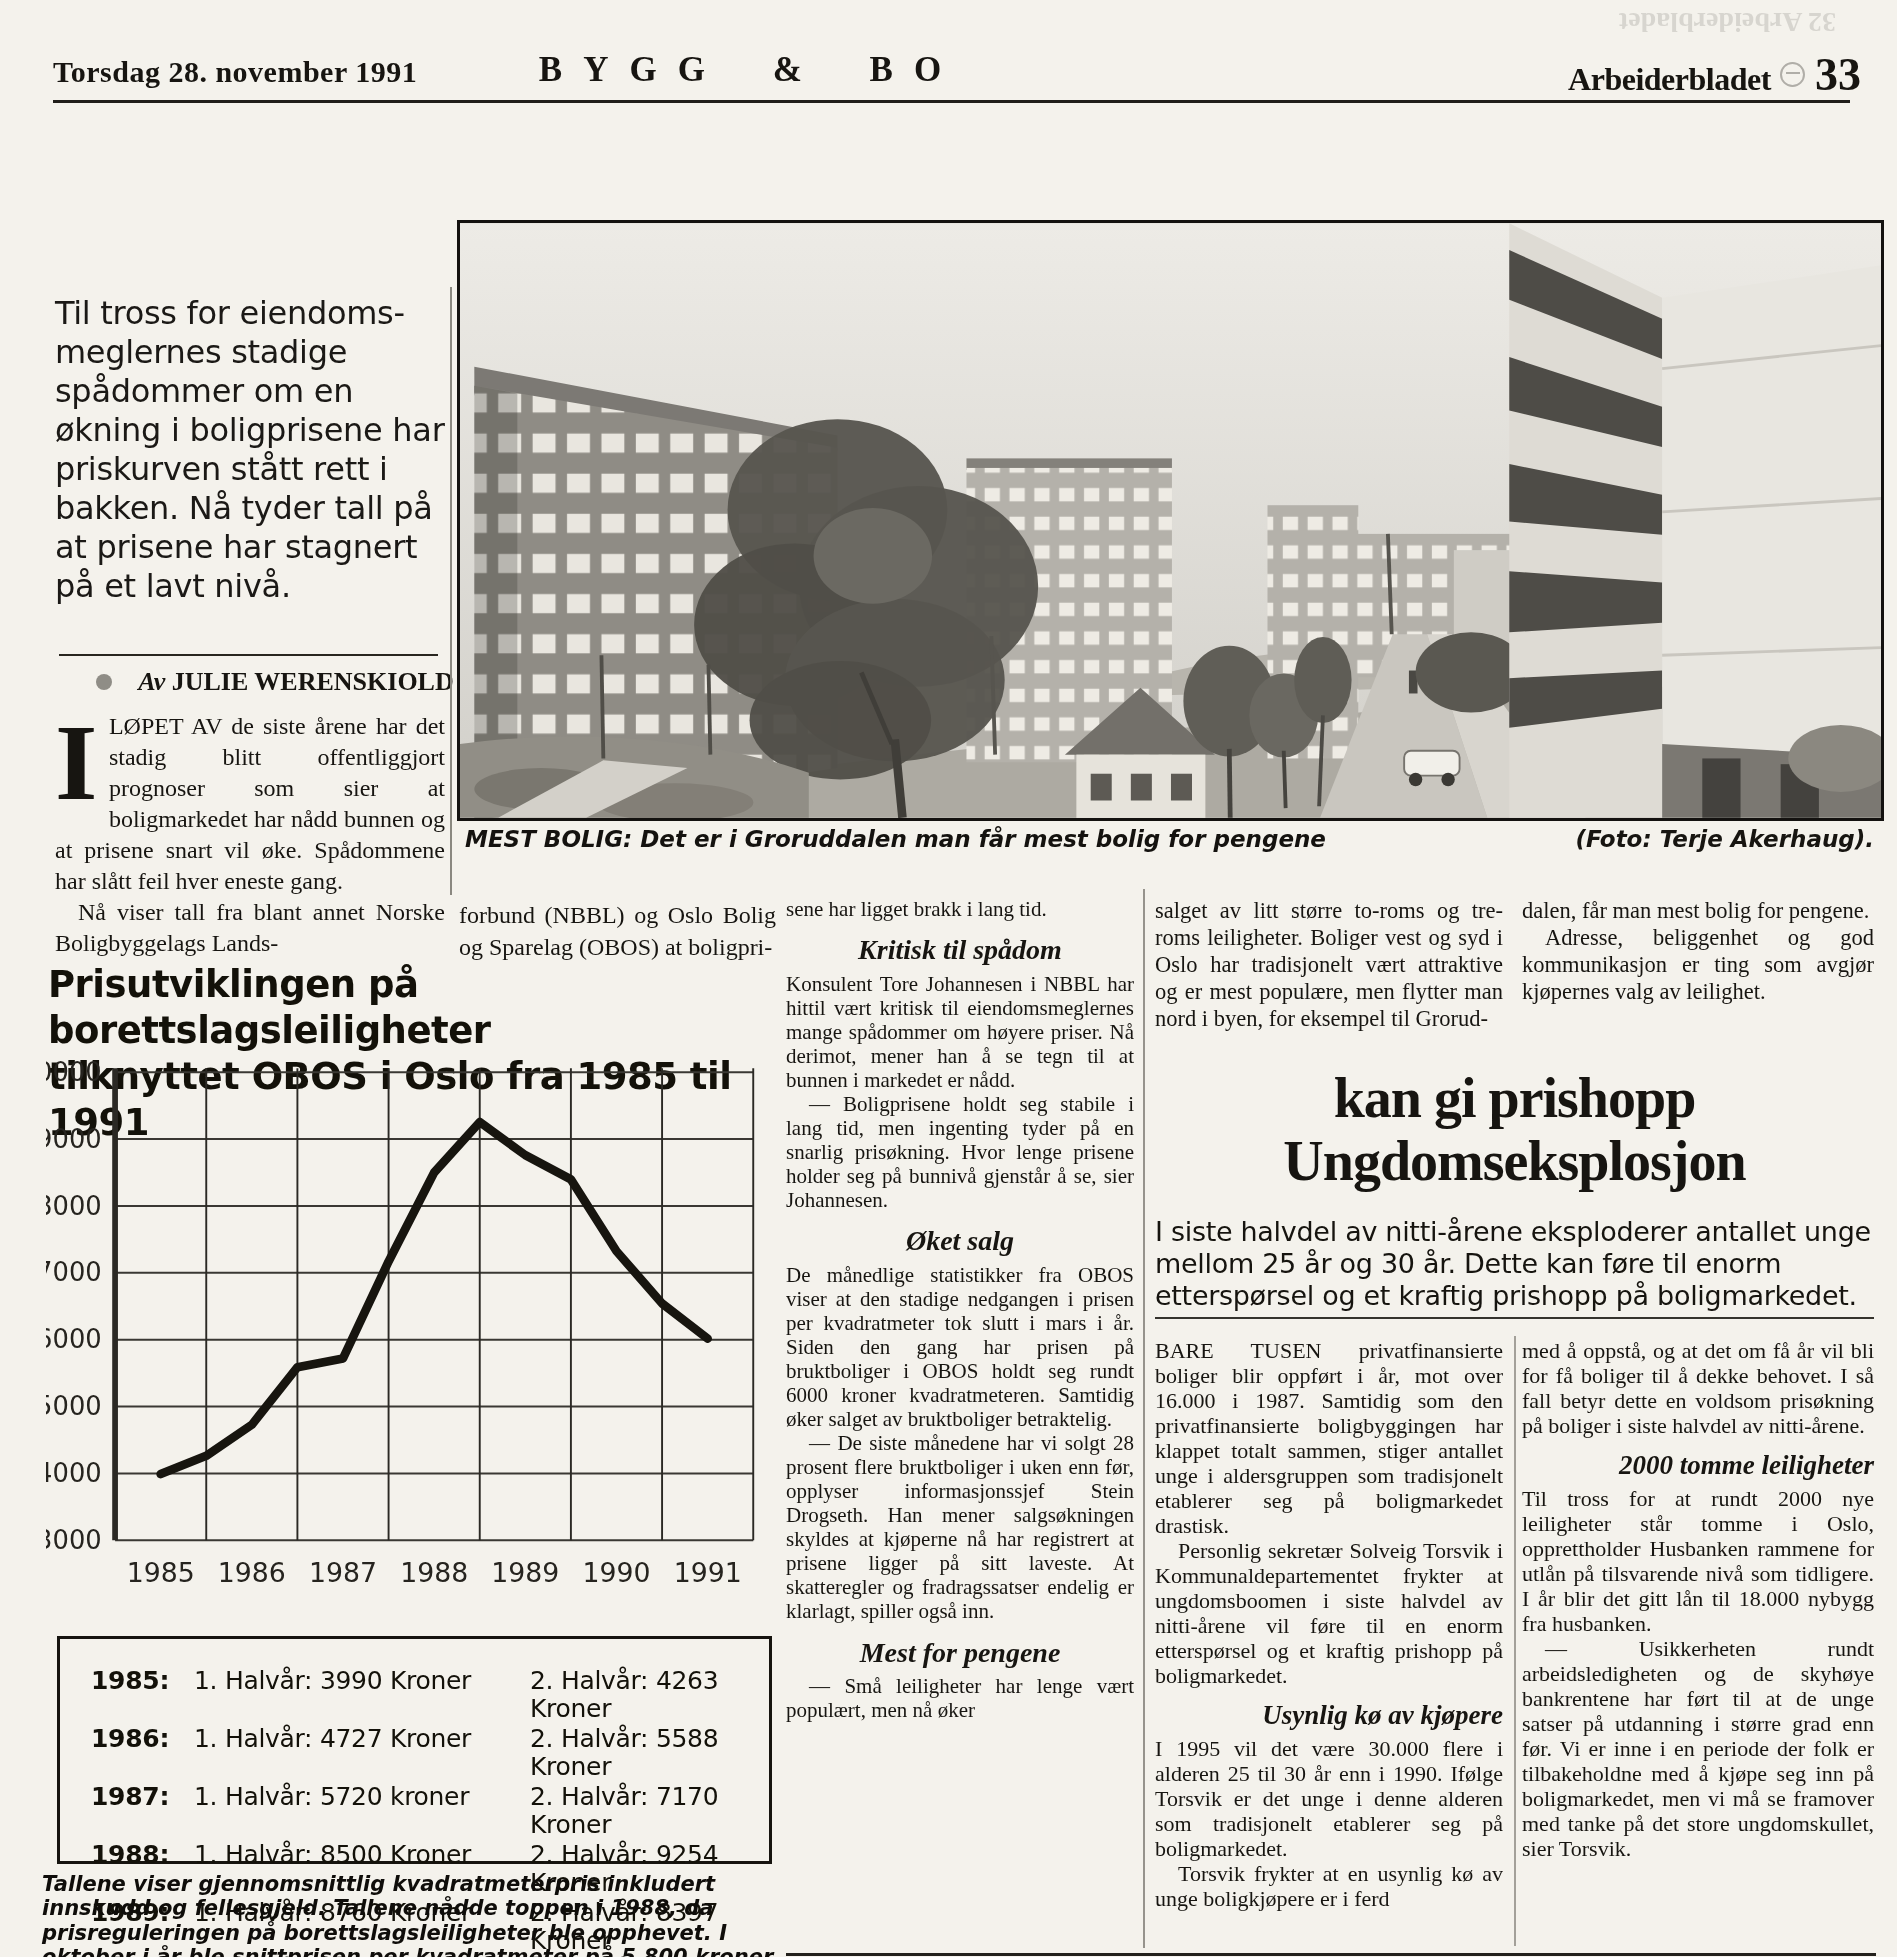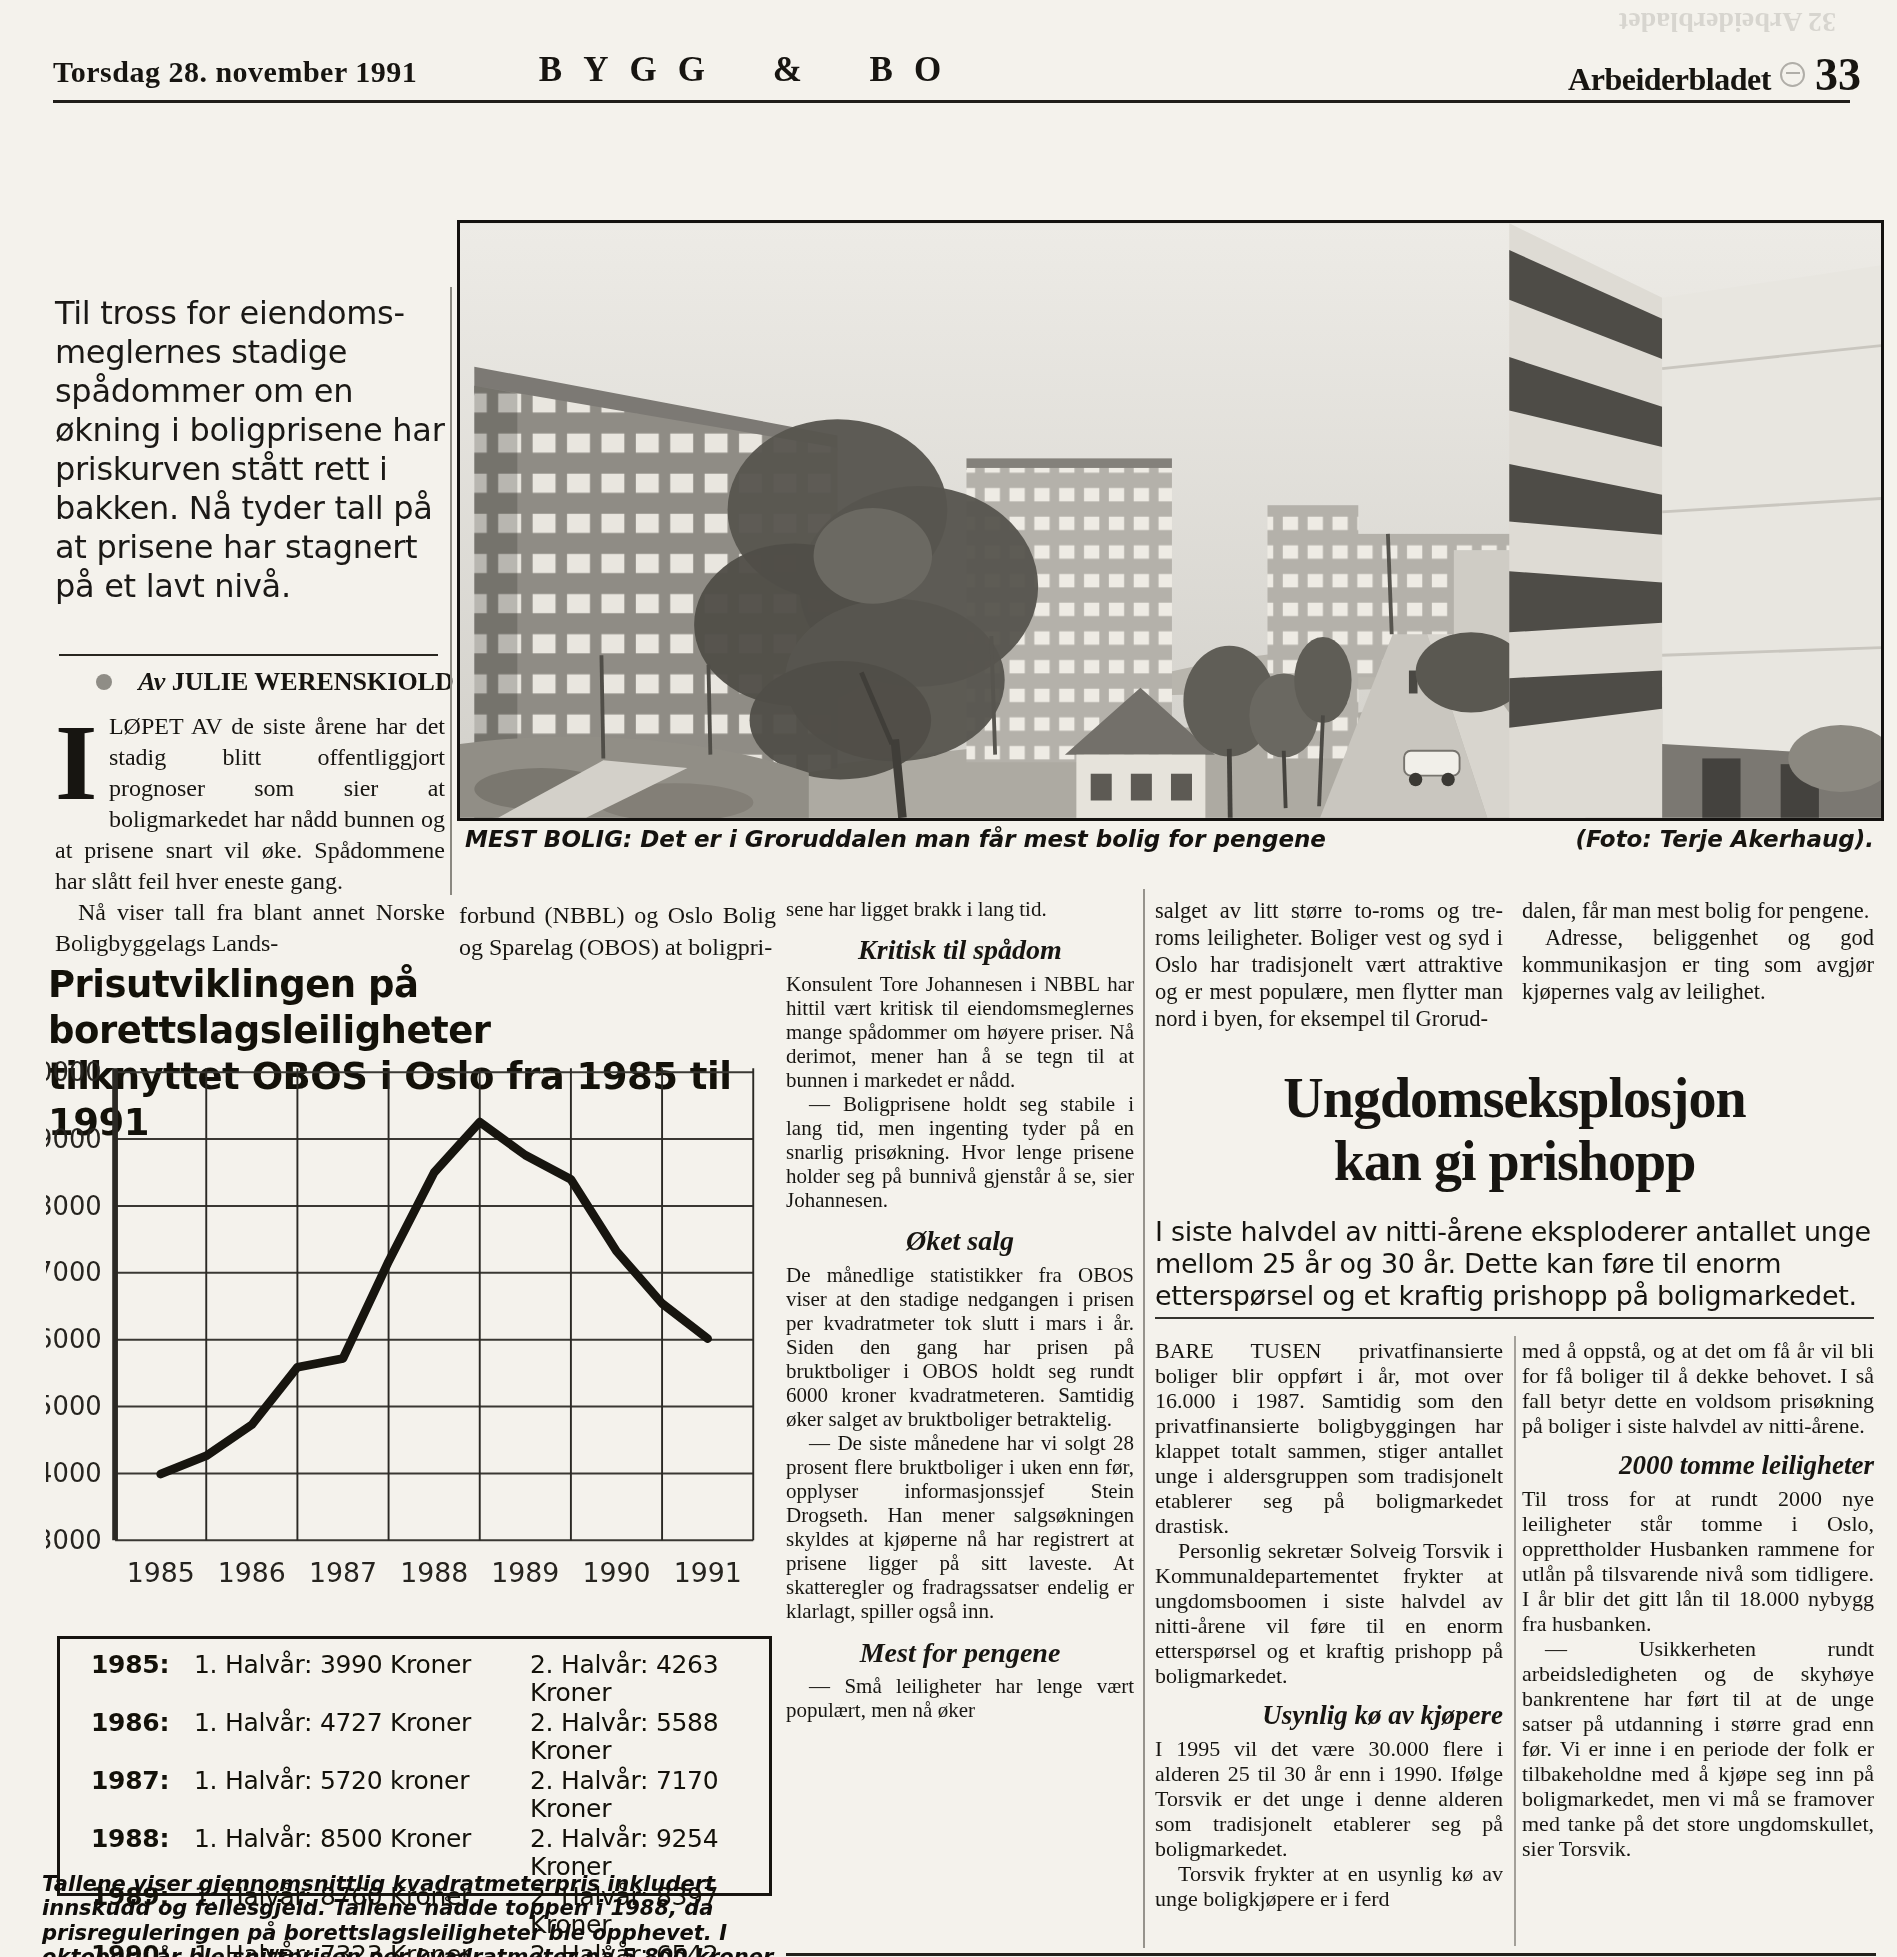--- a/index.html
+++ b/index.html
@@ -40,22 +40,22 @@
   .bullet{width:16.3px;height:16.3px;border-radius:50%;background:#8f8d86;flex:0 0 auto;}
   .col1-body{left:55px;top:711px;width:390px;font-size:24px;line-height:31px;text-align:justify;}
   .dc{float:left;font-weight:700;font-size:109px;line-height:88px;margin:7.6px 11.5px 0 0;}
   .ind{text-indent:23px;}
   .col1-body p{margin:0;}
 
   
   .chart-title{left:48px;top:962px;width:717px;text-align:left;font-size:37px;line-height:46px;
                font-weight:700;letter-spacing:-0.5px;color:#131109;}
   .chart-wrap{left:46px;top:1055px;width:719px;height:556px;}
-  .price-box{left:57px;top:1636px;width:715px;height:260px;border:3.8px solid #16140f;box-sizing:border-box;
-             padding-top:11px;}
+  .price-box{left:57px;top:1636px;width:715px;height:228px;border:3.8px solid #16140f;box-sizing:border-box;
+             padding-top:27px;}
   .t-row{display:grid;grid-template-columns:103px 336px auto;padding:1px 0 1px 31px;
          font-size:25px;line-height:28px;color:#131109;}
   .t-year{font-weight:700;}
   .t-row .sans{letter-spacing:-0.3px;}
   .chart-note{left:42px;top:1872px;width:748px;font-size:21px;line-height:24.4px;font-weight:700;
               font-style:italic;color:#0f0d0a;}
 
   
   .jtxt{text-align:justify;}
   .col2{left:459px;top:899px;width:317px;font-size:24px;line-height:32px;}
@@ -300,22 +300,22 @@
   </div>
   <div class="abs col4 jtxt serif">
     <p>salget av litt større to-roms og tre-roms leiligheter. Boliger vest og syd i Oslo har tradisjonelt vært attraktive og er mest populære, men flytter man nord i byen, for eksempel til Grorud-</p>
   </div>
   <div class="abs col5 jtxt serif">
     <p>dalen, får man mest bolig for pengene.</p>
     <p class="ind">Adresse, beliggenhet og god kommunikasjon er ting som avgjør kjøpernes valg av leilighet.</p>
   </div>
 
   <div class="abs hl2 serif">
+    <div>kan gi prishopp</div>
     <div>Ungdomseksplosjon</div>
-    <div>kan gi prishopp</div>
   </div>
   <div class="abs lead2 sans">I siste halvdel av nitti-årene eksploderer antallet unge mellom 25 år og 30 år. Dette kan føre til enorm etterspørsel og et kraftig prishopp på boligmarkedet.</div>
   <div class="abs lead2-rule"></div>
 
   <div class="abs colA jtxt serif">
     <p>BARE TUSEN privatfinansierte boliger blir oppført i år, mot over 16.000 i 1987. Samtidig som den privatfinansierte boligbyggingen har klappet totalt sammen, stiger antallet unge i aldersgruppen som tradisjonelt etablerer seg på boligmarkedet drastisk.</p>
     <p class="ind">Personlig sekretær Solveig Torsvik i Kommunaldepartementet frykter at ungdomsboomen i siste halvdel av nitti-årene vil føre til en enorm etterspørsel og et kraftig prishopp på boligmarkedet.</p>
     <div class="sec-h2">Usynlig kø av kjøpere</div>
     <p>I 1995 vil det være 30.000 flere i alderen 25 til 30 år enn i 1990. Ifølge Torsvik er det unge i denne alderen som tradisjonelt etablerer seg på boligmarkedet.</p>
     <p class="ind">Torsvik frykter at en usynlig kø av unge boligkjøpere er i ferd</p>

